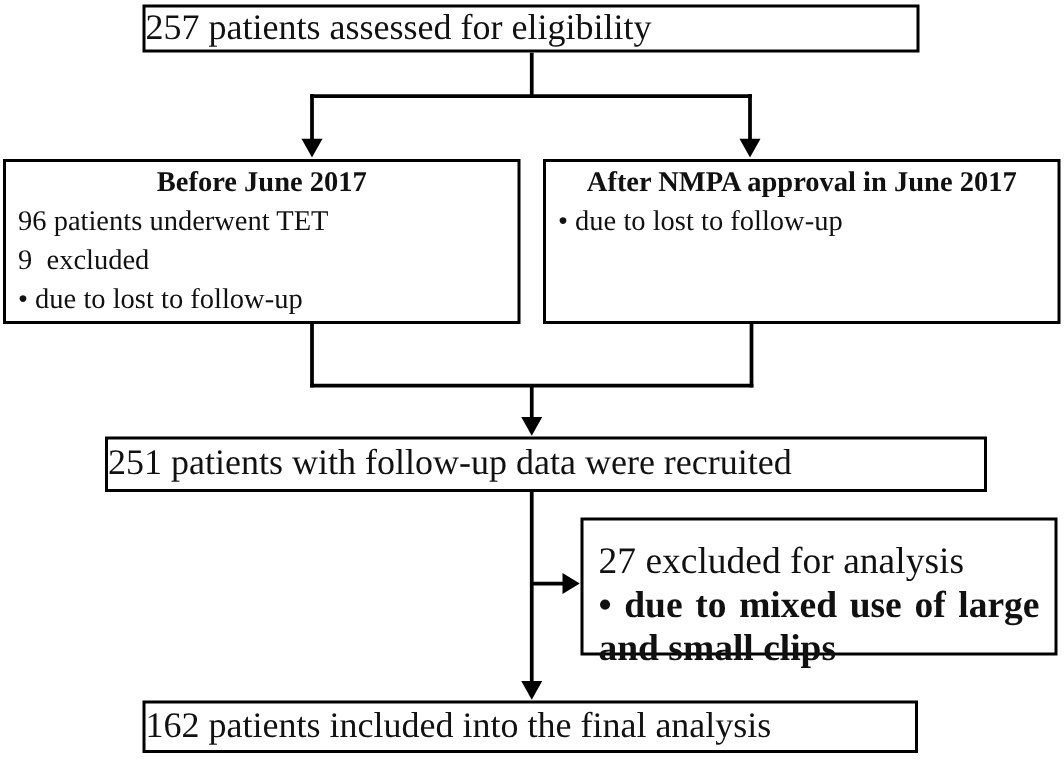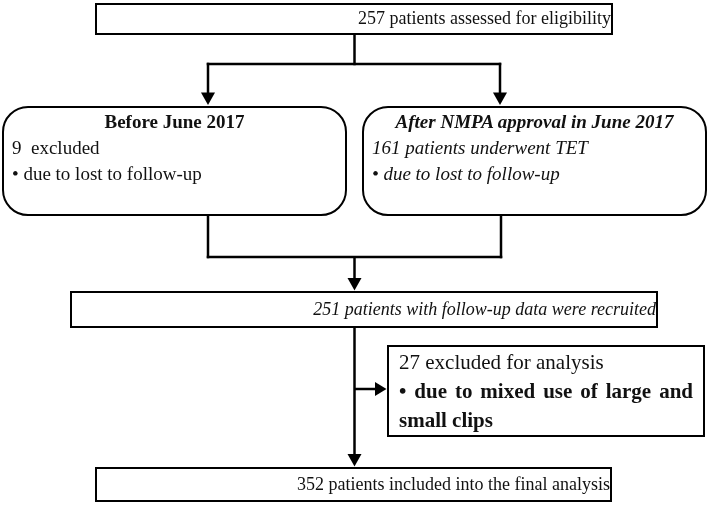--- a/index.html
+++ b/index.html
@@ -22,47 +22,46 @@
     pointer-events: none;
   }
   .box {
     position: absolute;
     background: #ffffff;
     border: 2.5px solid #000000;
   }
   .center-box {
     display: flex;
     align-items: center;
-    justify-content: flex-end;
+    justify-content: flex-start;
     text-align: center;
-    font-size: 18px;
+    font-size: 24px;
     line-height: 1.2;
   }
   .box-eligibility { left: 95px; top: 3px;   width: 518px; height: 32px; }
-  .box-recruited   { left: 70px; top: 291px; width: 588px; height: 37px; font-style: italic; }
+  .box-recruited   { left: 70px; top: 291px; width: 588px; height: 37px; }
   .box-final       { left: 95px; top: 467px; width: 517px; height: 35px; }
 
   .box-before { left: 2px;   top: 106px; width: 345px; height: 110px; }
-  .box-after  { left: 362px; top: 106px; width: 345px; height: 110px; font-style: italic; }
+  .box-after  { left: 362px; top: 106px; width: 345px; height: 110px; }
   .cohort-box {
     padding: 1px 8px 0 8px;
     font-size: 19px;
     line-height: 26px;
-    border-radius: 26px;
   }
   .cohort-box .line { white-space: pre-wrap; }
   .box-heading {
     font-weight: bold;
     text-align: center;
     white-space: nowrap;
   }
   .box-excluded {
     left: 387px; top: 345px; width: 318px; height: 92px;
-    padding: 1px 10px 0 10px;
-    font-size: 21px;
+    padding: 13px 10px 0 10px;
+    font-size: 25px;
     line-height: 29px;
   }
   .box-excluded .justify { text-align: justify; font-weight: bold; }
 </style>
 </head>
 <body>
 
 <div class="stage">
 
   <svg class="connectors" viewBox="0 0 709 507" xmlns="http://www.w3.org/2000/svg" stroke="#000000" stroke-width="2.5" fill="#000000">
@@ -90,36 +89,36 @@
       <polygon points="375,382 375,396 386.5,389" stroke="none"></polygon>
     </g>
   </svg>
 
   <div class="box center-box box-eligibility">
     <span>257 patients assessed for eligibility</span>
   </div>
 
   <div class="box cohort-box box-before">
     <div class="box-heading">Before June 2017</div>
+    <div class="line">96 patients underwent TET</div>
     <div class="line">9  excluded</div>
     <div class="line">• due to lost to follow-up</div>
   </div>
 
   <div class="box cohort-box box-after">
     <div class="box-heading">After NMPA approval in June 2017</div>
-    <div class="line">161 patients underwent TET</div>
     <div class="line">• due to lost to follow-up</div>
   </div>
 
   <div class="box center-box box-recruited">
     <span>251 patients with follow-up data were recruited</span>
   </div>
 
   <div class="box box-excluded">
     <div class="line">27 excluded for analysis</div>
     <div class="line justify">• due to mixed use of large and small clips</div>
   </div>
 
   <div class="box center-box box-final">
-    <span>352 patients included into the final analysis</span>
+    <span>162 patients included into the final analysis</span>
   </div>
 
 </div>
 
 </body></html>

